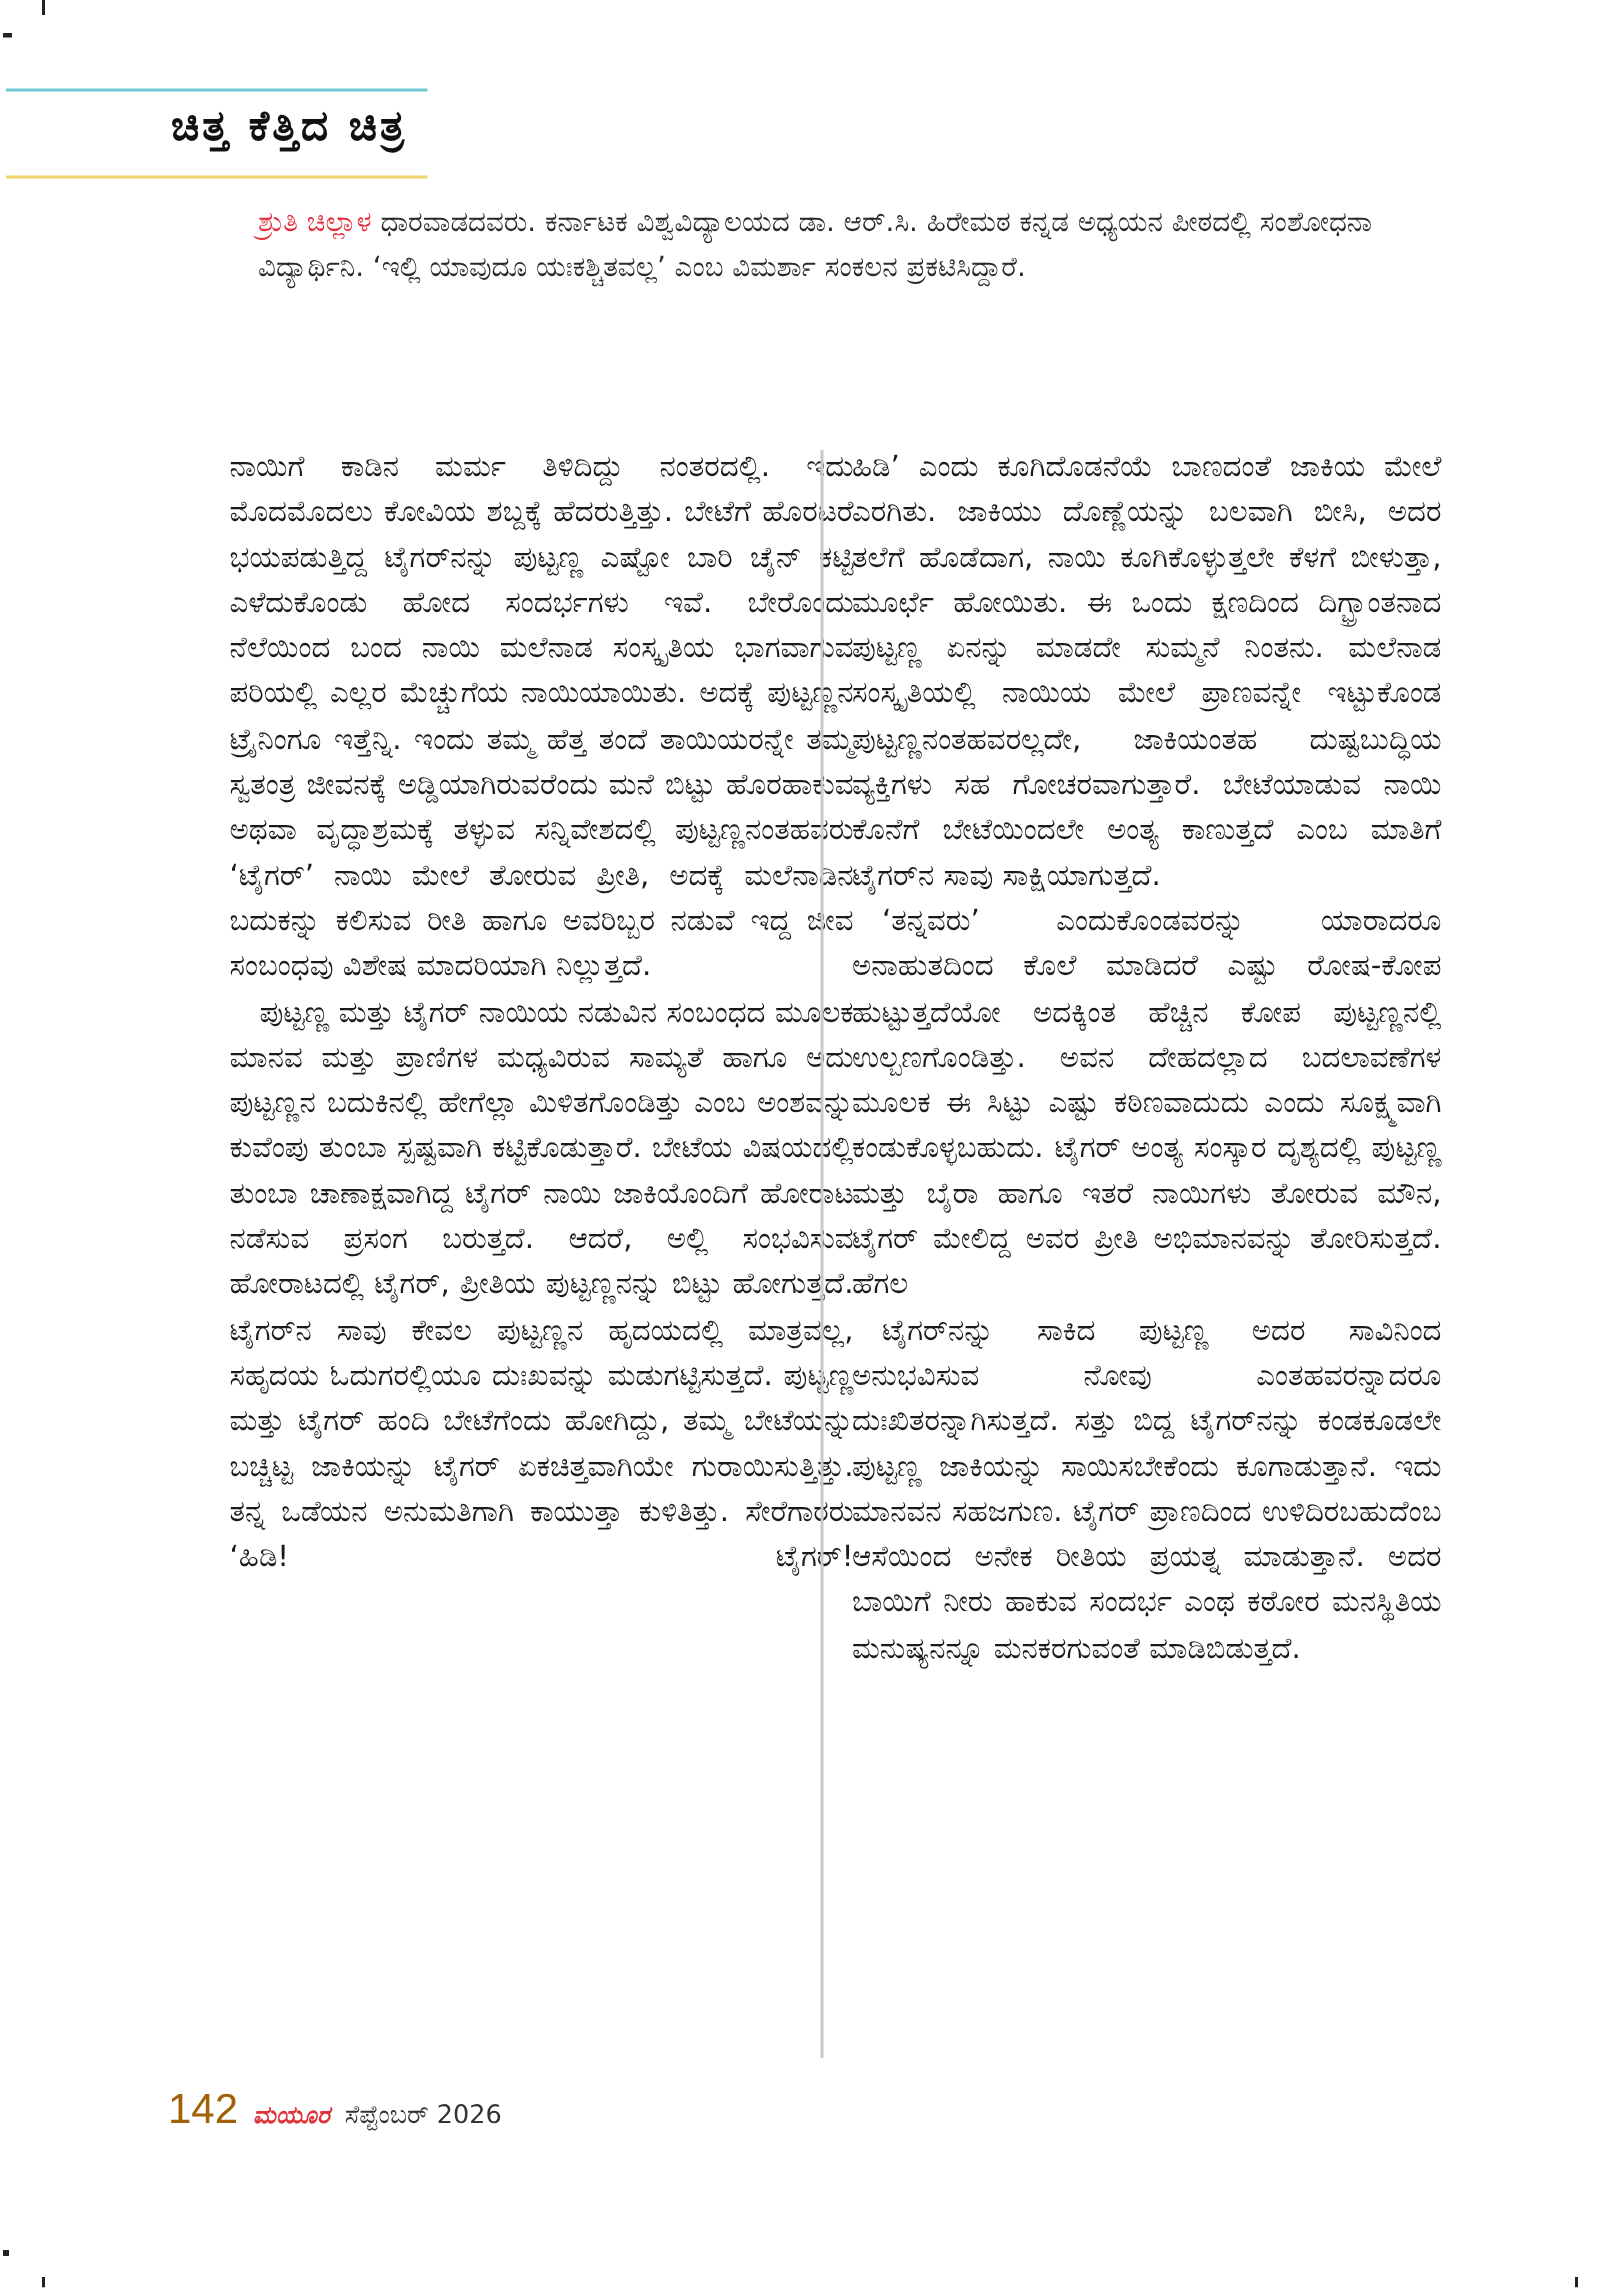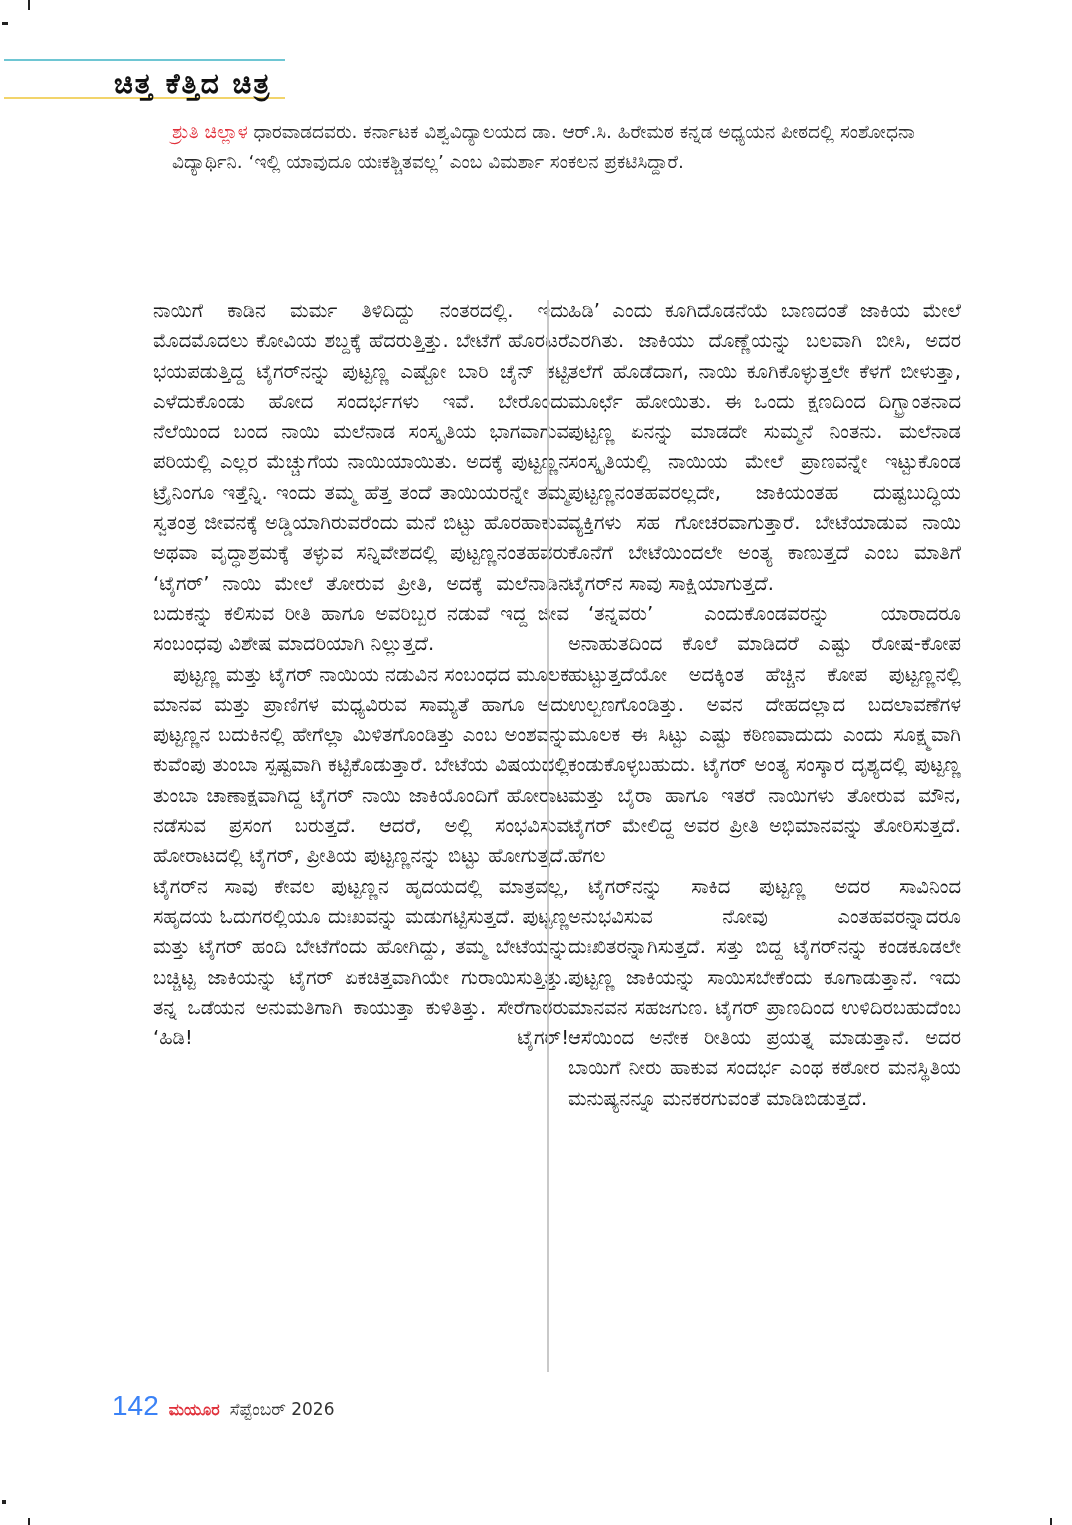--- a/index.html
+++ b/index.html
@@ -2,53 +2,53 @@
 <html><head>
 <meta charset="utf-8">
 <style>
   html, body { margin: 0; padding: 0; background: #ffffff; }
   body {
     width: 1072px; height: 1525px; position: relative; overflow: hidden;
     font-family: "DejaVu Sans", sans-serif; color: #1a1a1a;
   }
   .crop-mark { position: absolute; background: #222; }
   .section-header {
-    position: absolute; left: 4px; top: 59px; width: 281px; height: 40px;
+    position: absolute; left: 4px; top: 59px; width: 281px; height: 60px;
     border-top: 2px solid #6ec6d3; border-bottom: 2px solid #f2d46b;
     box-sizing: border-box;
   }
   .section-title {
     position: absolute; left: 110px; top: 6px;
     font-size: 28px; font-weight: bold; letter-spacing: 2px; color: #111;
     white-space: nowrap;
   }
   .author-bio {
-    position: absolute; left: 172px; top: 117px; width: 744px;
+    position: absolute; left: 172px; top: 134px; width: 744px;
     font-size: 18.5px; line-height: 30px; color: #2a2a2a;
   }
   .author-name { color: #e0303a; }
   .column {
     position: absolute; top: 296px; font-size: 19.5px; line-height: 30.3px;
     text-align: justify; text-align-last: justify; color: #1a1a1a;
   }
   .column p { margin: 0; }
   .column p.last { text-align-last: left; }
   .column p.indent { text-indent: 20px; }
   .col-left { left: 113px; width: 416px; margin-left: 40px; }
   .col-right { left: 568px; width: 393px; }
   .column-rule {
     position: absolute; left: 547px; top: 300px; width: 2px; height: 1072px;
     background: #c9c9c9;
   }
   .folio {
     position: absolute; left: 112px; top: 1390px; height: 40px;
     display: flex; align-items: baseline; gap: 10px; white-space: nowrap;
   }
-  .page-number { font-size: 28px; color: #3b82f6; font-family: "Liberation Sans", sans-serif; }
-  .magazine-name { font-size: 16px; font-weight: bold; color: #e0303a; }
+  .page-number { font-size: 28px; color: #a16207; font-family: "Liberation Sans", sans-serif; }
+  .magazine-name { font-size: 16px; font-weight: bold; color: #e0303a; font-style: italic; }
   .issue-date { font-size: 17px; color: #333; }
 </style>
 </head>
 <body>
 
 <div class="crop-mark" style="left:28px;top:0;width:2px;height:10px;"></div>
 <div class="crop-mark" style="left:2px;top:22px;width:6px;height:3px;"></div>
 <div class="crop-mark" style="left:2px;top:1500px;width:4px;height:4px;"></div>
 <div class="crop-mark" style="left:28px;top:1518px;width:2px;height:7px;"></div>
 <div class="crop-mark" style="left:1050px;top:1518px;width:2px;height:7px;"></div>

